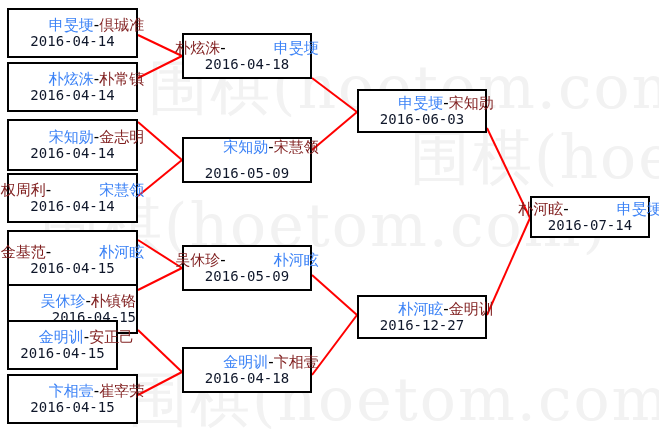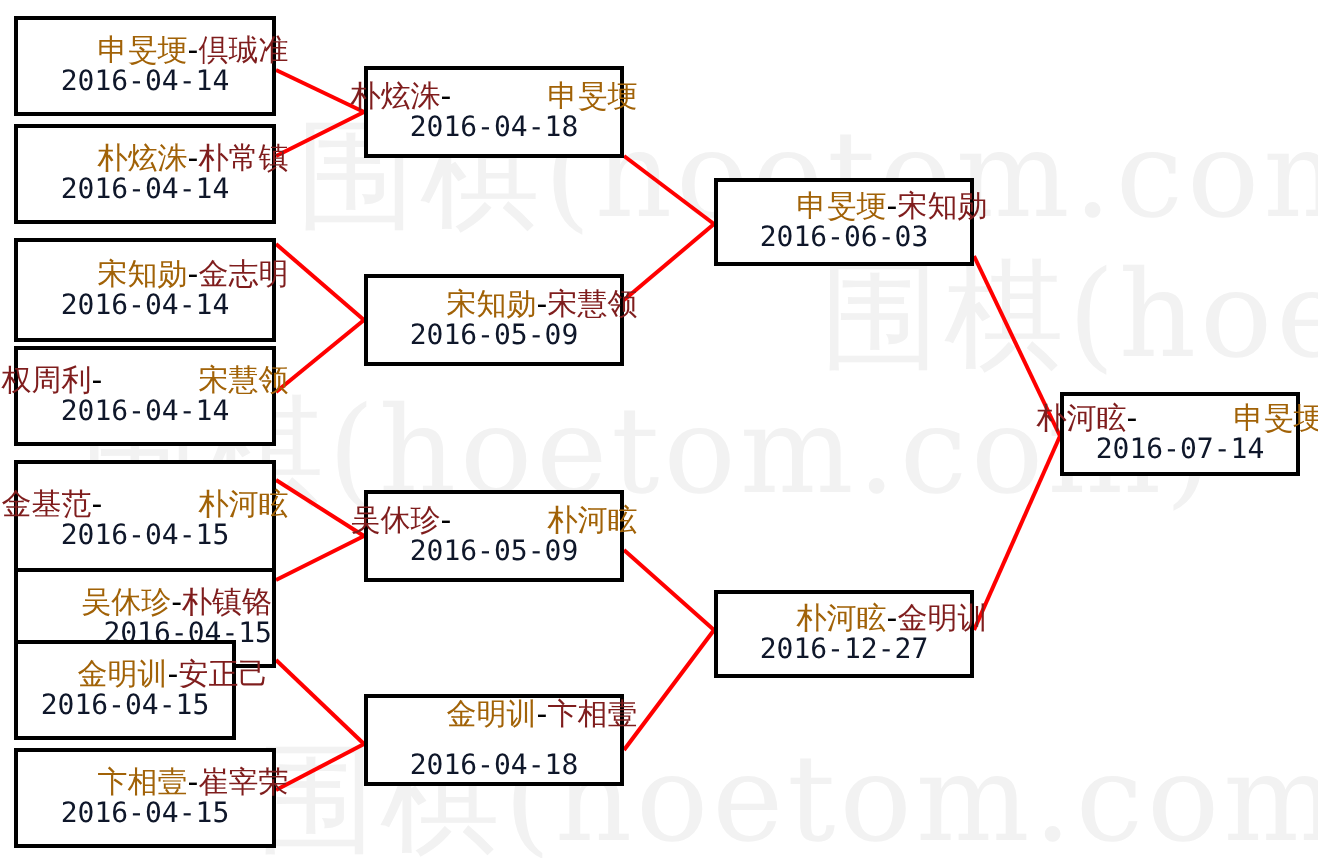--- a/index.html
+++ b/index.html
@@ -52,21 +52,21 @@
     white-space:nowrap;
     color:#000;
   }
   .date{
     font-family:"DejaVu Sans Mono","Liberation Mono",monospace;
     font-size:14px;
     color:#0f172a;
     letter-spacing:0px;
     margin-top:1px;
   }
-  .win{color:#a16207;padding-left:48px;}
+  .win{color:#3b82f6;padding-left:48px;}
   .lose{color:#7f1d1d;}
   .sep{color:#000000;}
 </style>
 </head>
 <body>
 
 <div id="stage">
 
   <div id="watermark">
     <div class="wm wm1">围棋(hoetom.com)</div>
@@ -139,31 +139,31 @@
   <div class="box" style="left:7px;  top:374px; width:131px; height:50px;">
     <div class="players"><span class="win">卞相壹</span><span class="sep">-</span><span class="lose">崔宰荣</span></div>
     <div class="date">2016-04-15</div>
   </div>
 
   <div class="box" style="left:182px; top:33px;  width:130px; height:46px;">
     <div class="players"><span class="lose">朴炫洙</span><span class="sep">-</span><span class="win">申旻埂</span></div>
     <div class="date">2016-04-18</div>
   </div>
 
-  <div class="box" style="left:182px; top:137px; width:130px; height:46px;">
+  <div class="box" style="left:182px; top:137px; width:130px; height:46px;justify-content:space-between;">
     <div class="players"><span class="win">宋知勋</span><span class="sep">-</span><span class="lose">宋慧领</span></div>
     <div class="date">2016-05-09</div>
   </div>
 
   <div class="box" style="left:182px; top:245px; width:130px; height:46px;">
     <div class="players"><span class="lose">吴休珍</span><span class="sep">-</span><span class="win">朴河眩</span></div>
     <div class="date">2016-05-09</div>
   </div>
 
-  <div class="box" style="left:182px; top:347px; width:130px; height:46px;justify-content:space-between;">
+  <div class="box" style="left:182px; top:347px; width:130px; height:46px;">
     <div class="players"><span class="win">金明训</span><span class="sep">-</span><span class="lose">卞相壹</span></div>
     <div class="date">2016-04-18</div>
   </div>
 
   <div class="box" style="left:357px; top:89px;  width:130px; height:44px;">
     <div class="players"><span class="win">申旻埂</span><span class="sep">-</span><span class="lose">宋知勋</span></div>
     <div class="date">2016-06-03</div>
   </div>
 
   <div class="box" style="left:357px; top:295px; width:130px; height:44px;">

